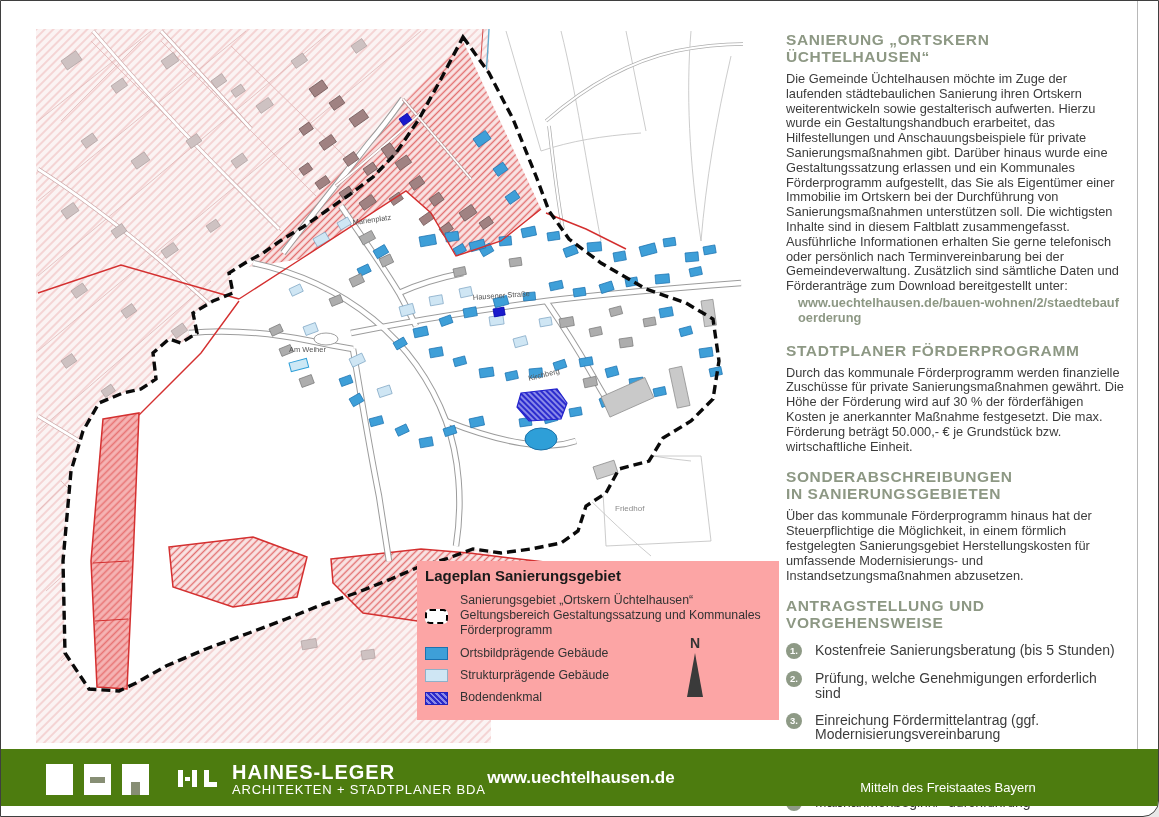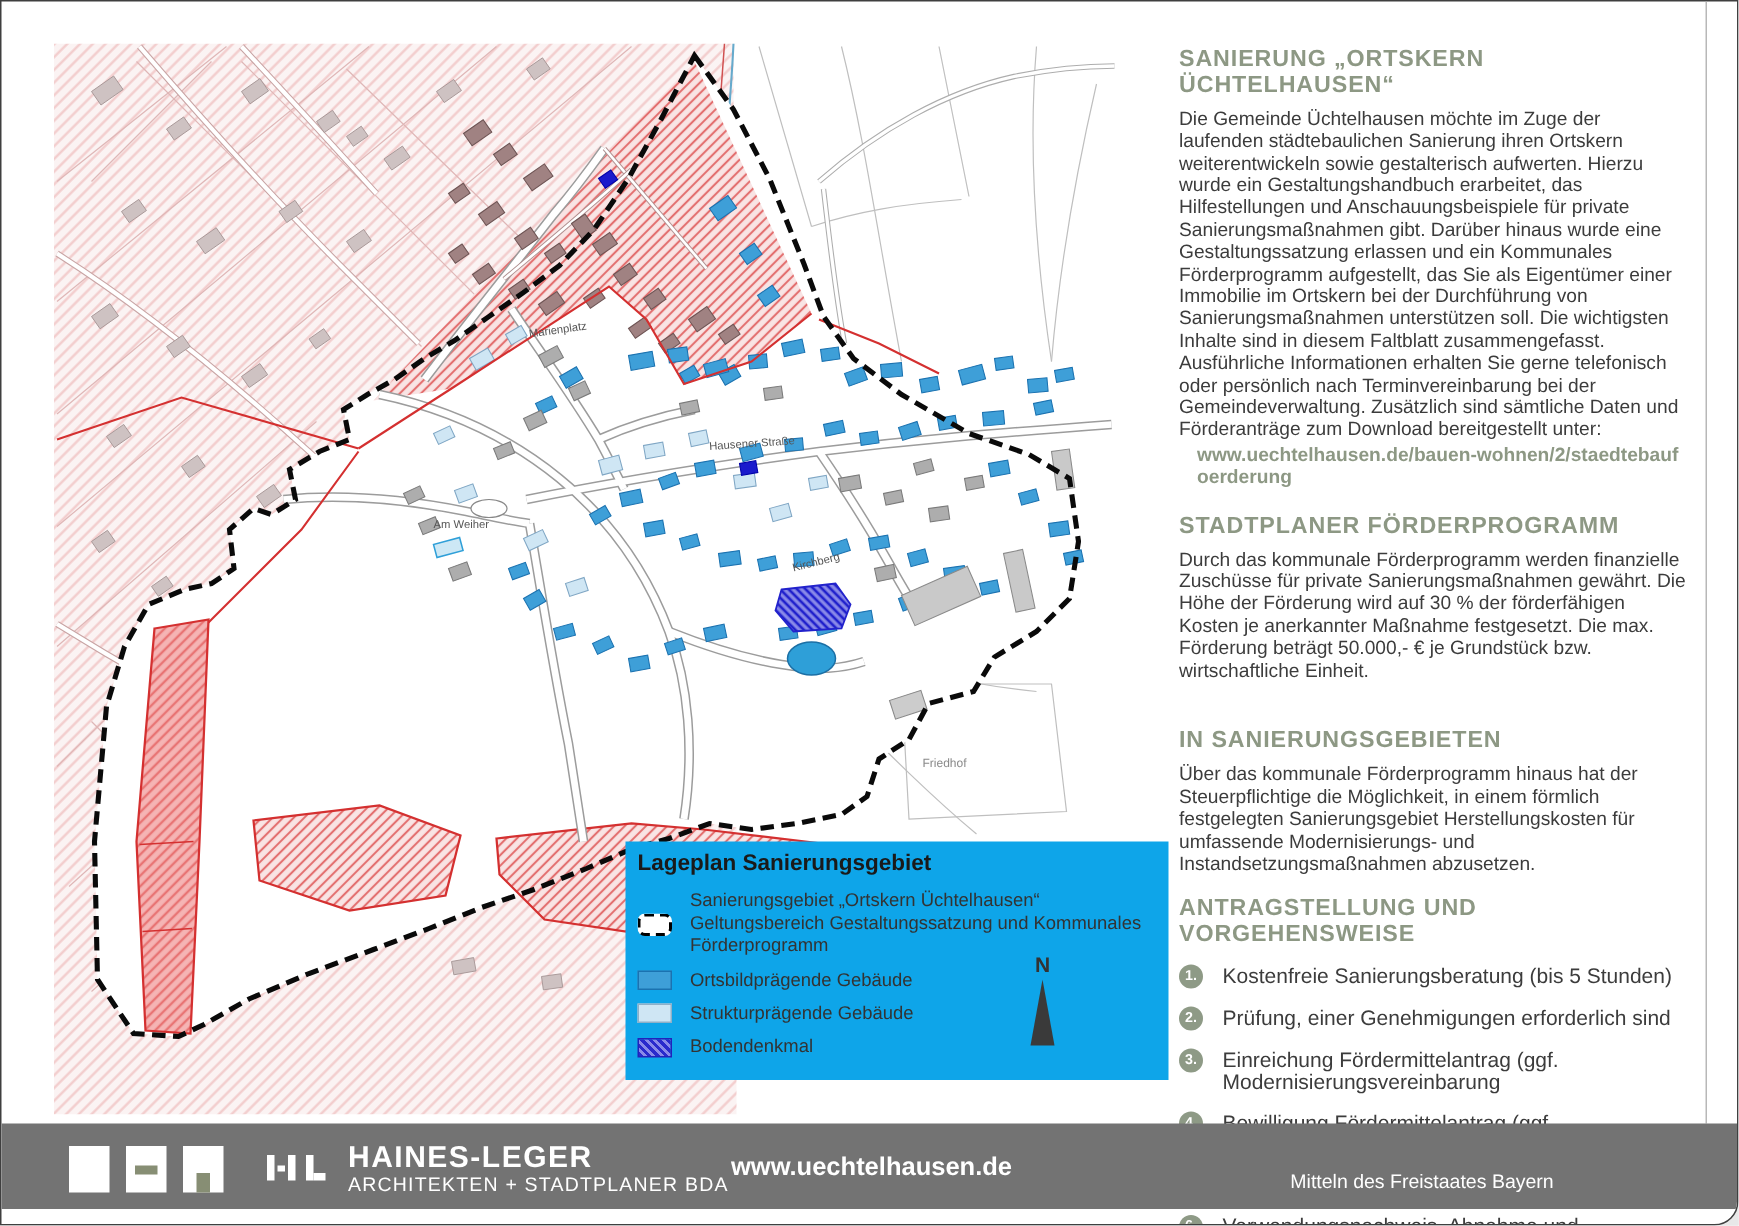--- a/index.html
+++ b/index.html
@@ -10,21 +10,21 @@
   .b{fill:#3E9FD8;stroke:#1B72B0;stroke-width:.7}
   .lb{fill:#CFE6F4;stroke:#7FA6C4;stroke-width:.7}
   .g{fill:#ADADAD;stroke:#7A7A7A;stroke-width:.7}
   .db{fill:#1A1ACC;stroke:#0000AA;stroke-width:.7}
   .br{fill:#A08282;stroke:#6E5454;stroke-width:.7}
   .ob{fill:#CEC2C2;stroke:#A89898;stroke-width:.6}
   .rline{fill:none;stroke:#D43030;stroke-width:1.4}
   .mlabel{font-family:"Liberation Sans",sans-serif;font-size:7.5px;fill:#555;}
   .mlabel2{font-family:"Liberation Sans",sans-serif;font-size:8px;fill:#8a8a8a;}
   
-  .legend{position:absolute;left:416px;top:560px;width:346px;background:#0ea5e9;padding:6px 8px 8px 8px;}
+  .legend{position:absolute;left:416px;top:560px;width:346px;background:#fca5a5;padding:6px 8px 8px 8px;}
   .legend h3{margin:0 0 9px 0;font-size:15px;color:#1a1a1a;}
   .lrow{display:flex;align-items:center;margin-bottom:7px;}
   .sw{flex:0 0 23px;height:13px;margin-right:12px;margin-top:1px;box-sizing:border-box;}
   .sw0{border:2px dashed #000;border-radius:5px;background:#fff;height:15px;}
   .sw1{background:#1A1ACC;border:1px solid #0000AA;}
   .sw2{background:#3E9FD8;border:1px solid #1B72B0;}
   .sw3{background:#CFE6F4;border:1px solid #8FB0C8;}
   .sw4{background:repeating-linear-gradient(45deg,#2A2ACC 0 2px,#8A8AE8 2px 4px);border:1px solid #2222BB;}
   .sw5{background:repeating-linear-gradient(45deg,#D43030 0 2.5px,#FBEAEA 2.5px 5.5px);border:1px solid #C02020;}
   .lrow span{font-size:12.3px;line-height:15.2px;color:#333;}
@@ -37,21 +37,21 @@
   .rc h2{margin:0 0 7px 0;font-size:15.5px;letter-spacing:.6px;color:#8D9884;line-height:17px;}
   .rc p{margin:0 0 14px 0;font-size:12.8px;line-height:14.8px;}
   .rc .link{font-size:12.8px;line-height:14.8px;font-weight:bold;color:#8D9884;
             word-break:break-all;margin:-12px 0 16px 12px;cursor:pointer;}
   .step{display:flex;align-items:flex-start;margin-bottom:12px;}
   .badge{flex:0 0 16px;height:16px;border-radius:50%;background:#8E9A86;color:#fff;
          font-size:9.5px;font-weight:bold;text-align:center;line-height:16px;margin-right:13px;margin-top:0;}
   .step span.txt{font-size:14px;line-height:14.6px;}
   .fold{position:absolute;left:1136px;top:0;width:1px;height:748px;background:#b8b8b8;}
   
-  .footer{position:absolute;left:0;top:748px;width:100%;height:57px;background:#737373;}
+  .footer{position:absolute;left:0;top:748px;width:100%;height:57px;background:#4d7c0f;}
   .lgroup{position:absolute;left:45px;top:13px;display:flex;align-items:center;}
   .lg-sq{width:27px;height:31px;background:#fff;position:relative;margin-right:11px;}
   .lg-sq .slot{position:absolute;left:6px;top:13px;width:15px;height:6px;background:#878E74;}
   .lg-sq .notch{position:absolute;left:9px;bottom:0;width:9px;height:13px;background:#878E74;}
   .mark{margin:0 14px 0 18px;}
   .btxt .bl1{color:#fff;font-size:20px;font-weight:bold;letter-spacing:1px;line-height:21px;}
   .btxt .bl2{color:#fff;font-size:13px;letter-spacing:.8px;line-height:13px;}
   .site{position:absolute;left:440px;top:19px;width:280px;text-align:center;color:#fff;
         font-weight:bold;font-size:17px;cursor:pointer;}
   .fund{position:absolute;right:14px;top:9px;width:392px;text-align:center;color:#fff;
@@ -385,33 +385,33 @@
   </div>
 
   <div class="rc">
     <h2>SANIERUNG „ORTSKERN ÜCHTELHAUSEN“</h2>
     <p>Die Gemeinde Üchtelhausen möchte im Zuge der laufenden städtebaulichen Sanierung ihren Ortskern weiterentwickeln sowie gestalterisch aufwerten. Hierzu wurde ein Gestaltungshandbuch erarbeitet, das Hilfestellungen und Anschauungsbeispiele für private Sanierungsmaßnahmen gibt. Darüber hinaus wurde eine Gestaltungssatzung erlassen und ein Kommunales Förderprogramm aufgestellt, das Sie als Eigentümer einer Immobilie im Ortskern bei der Durchführung von Sanierungsmaßnahmen unterstützen soll. Die wichtigsten Inhalte sind in diesem Faltblatt zusammengefasst. Ausführliche Informationen erhalten Sie gerne telefonisch oder persönlich nach Terminvereinbarung bei der Gemeindeverwaltung. Zusätzlich sind sämtliche Daten und Förderanträge zum Download bereitgestellt unter:</p>
     <div class="link">www.uechtelhausen.de/bauen-wohnen/2/staedtebaufoerderung</div>
 
     <h2>STADTPLANER FÖRDERPROGRAMM</h2>
     <p>Durch das kommunale Förderprogramm werden finanzielle Zuschüsse für private Sanierungsmaßnahmen gewährt. Die Höhe der Förderung wird auf 30 % der förderfähigen Kosten je anerkannter Maßnahme festgesetzt. Die max. Förderung beträgt 50.000,- € je Grundstück bzw. wirtschaftliche Einheit.</p>
 
-    <h2><br>
+    <h2><span>SONDERABSCHREIBUNGEN</span><br>
     <span>IN SANIERUNGSGEBIETEN</span></h2>
     <p>Über das kommunale Förderprogramm hinaus hat der Steuerpflichtige die Möglichkeit, in einem förmlich festgelegten Sanierungsgebiet Herstellungskosten für umfassende Modernisierungs- und Instandsetzungsmaßnahmen abzusetzen.</p>
 
     <h2 style="margin-bottom:12px">ANTRAGSTELLUNG UND VORGEHENSWEISE</h2>
 
     <div class="step">
       <div class="badge">1.</div>
       <span class="txt">Kostenfreie Sanierungsberatung (bis 5 Stunden)</span>
     </div>
     <div class="step">
       <div class="badge">2.</div>
-      <span class="txt">Prüfung, einer Genehmigungen erforderlich sind</span>
+      <span class="txt">Prüfung, welche Genehmigungen erforderlich sind</span>
     </div>
     <div class="step">
       <div class="badge">3.</div>
       <span class="txt">Einreichung Fördermittelantrag (ggf. Modernisierungsvereinbarung</span>
     </div>
     <div class="step">
       <div class="badge">4.</div>
       <span class="txt">Bewilligung Fördermittelantrag (ggf. Modernisierungsvereinbarung</span>
     </div>
     <div class="step">

